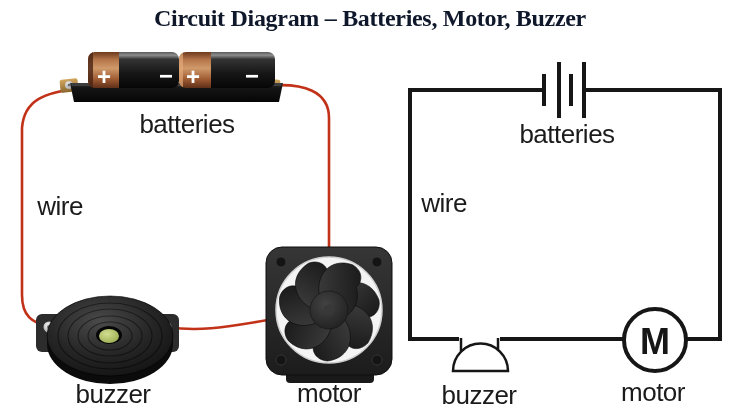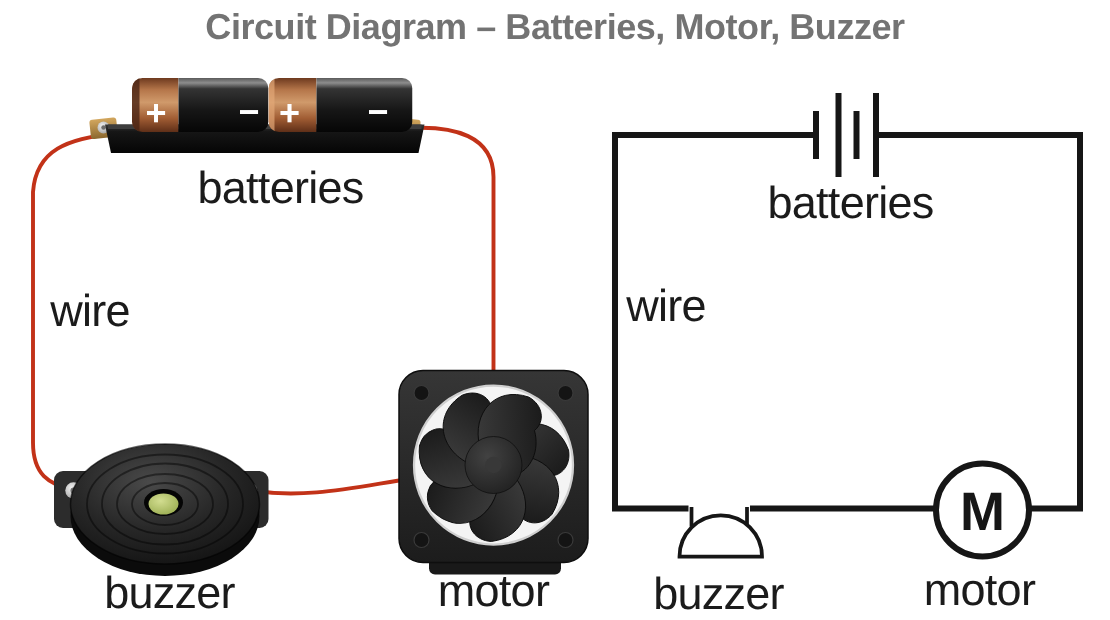--- a/index.html
+++ b/index.html
@@ -3,25 +3,25 @@
 <meta charset="utf-8">
 <style>
   html,body{margin:0;padding:0;background:#fff;}
   .canvas{
     position:relative;width:740px;height:413px;background:#ffffff;
     font-family:"Liberation Sans","DejaVu Sans",sans-serif;overflow:hidden;
   }
   .gfx{position:absolute;left:0;top:0;}
   .label{
     position:absolute;transform:translateX(-50%);
-    color:#1b1b1b;font-size:30px;letter-spacing:-0.5px;white-space:nowrap;
+    color:#1b1b1b;font-size:26px;letter-spacing:-0.5px;white-space:nowrap;
   }
   .title{
     position:absolute;left:370px;top:5px;transform:translateX(-50%);
-    color:#737373;font-size:24px;font-weight:bold;letter-spacing:-0.3px;white-space:nowrap;
+    color:#0f172a;font-size:24px;font-weight:bold;letter-spacing:-0.3px;white-space:nowrap;font-family:Liberation Serif, serif;
   }
 </style>
 </head>
 <body>
 
 <div class="canvas">
 
   <svg class="gfx" width="740" height="413" viewBox="0 0 740 413">
     <defs>
       <linearGradient id="copperGrad" x1="0" y1="0" x2="0" y2="1">

